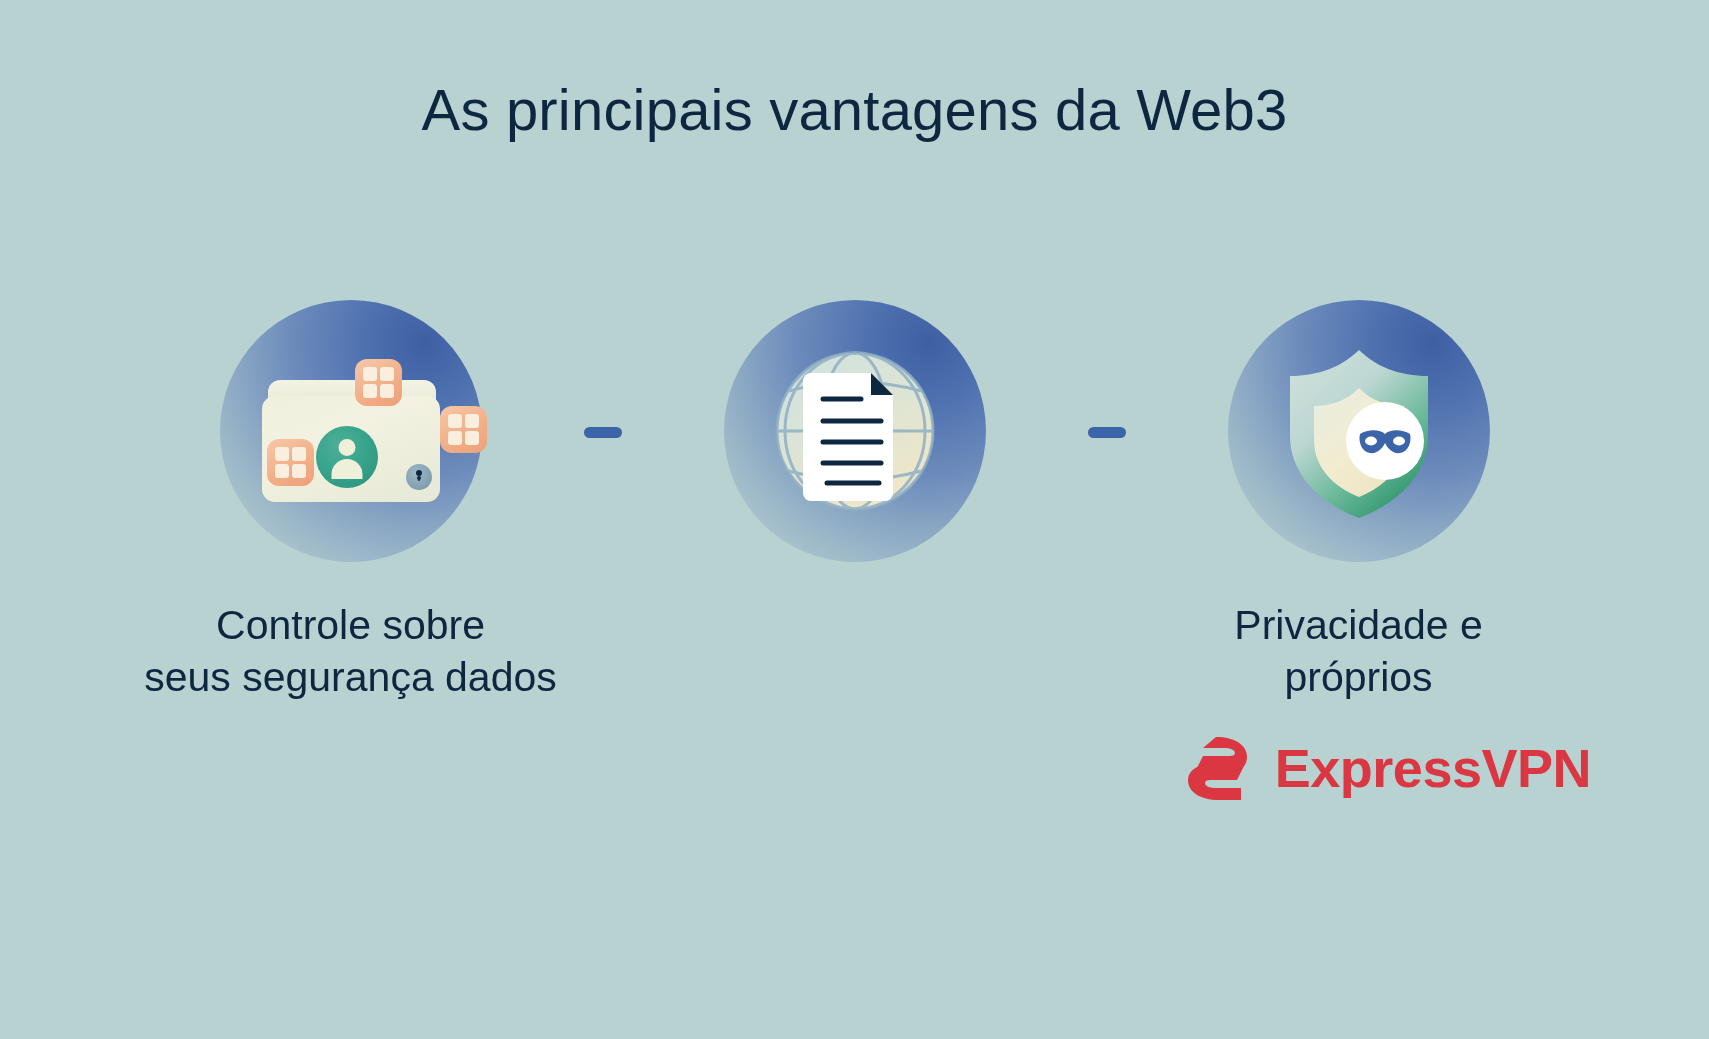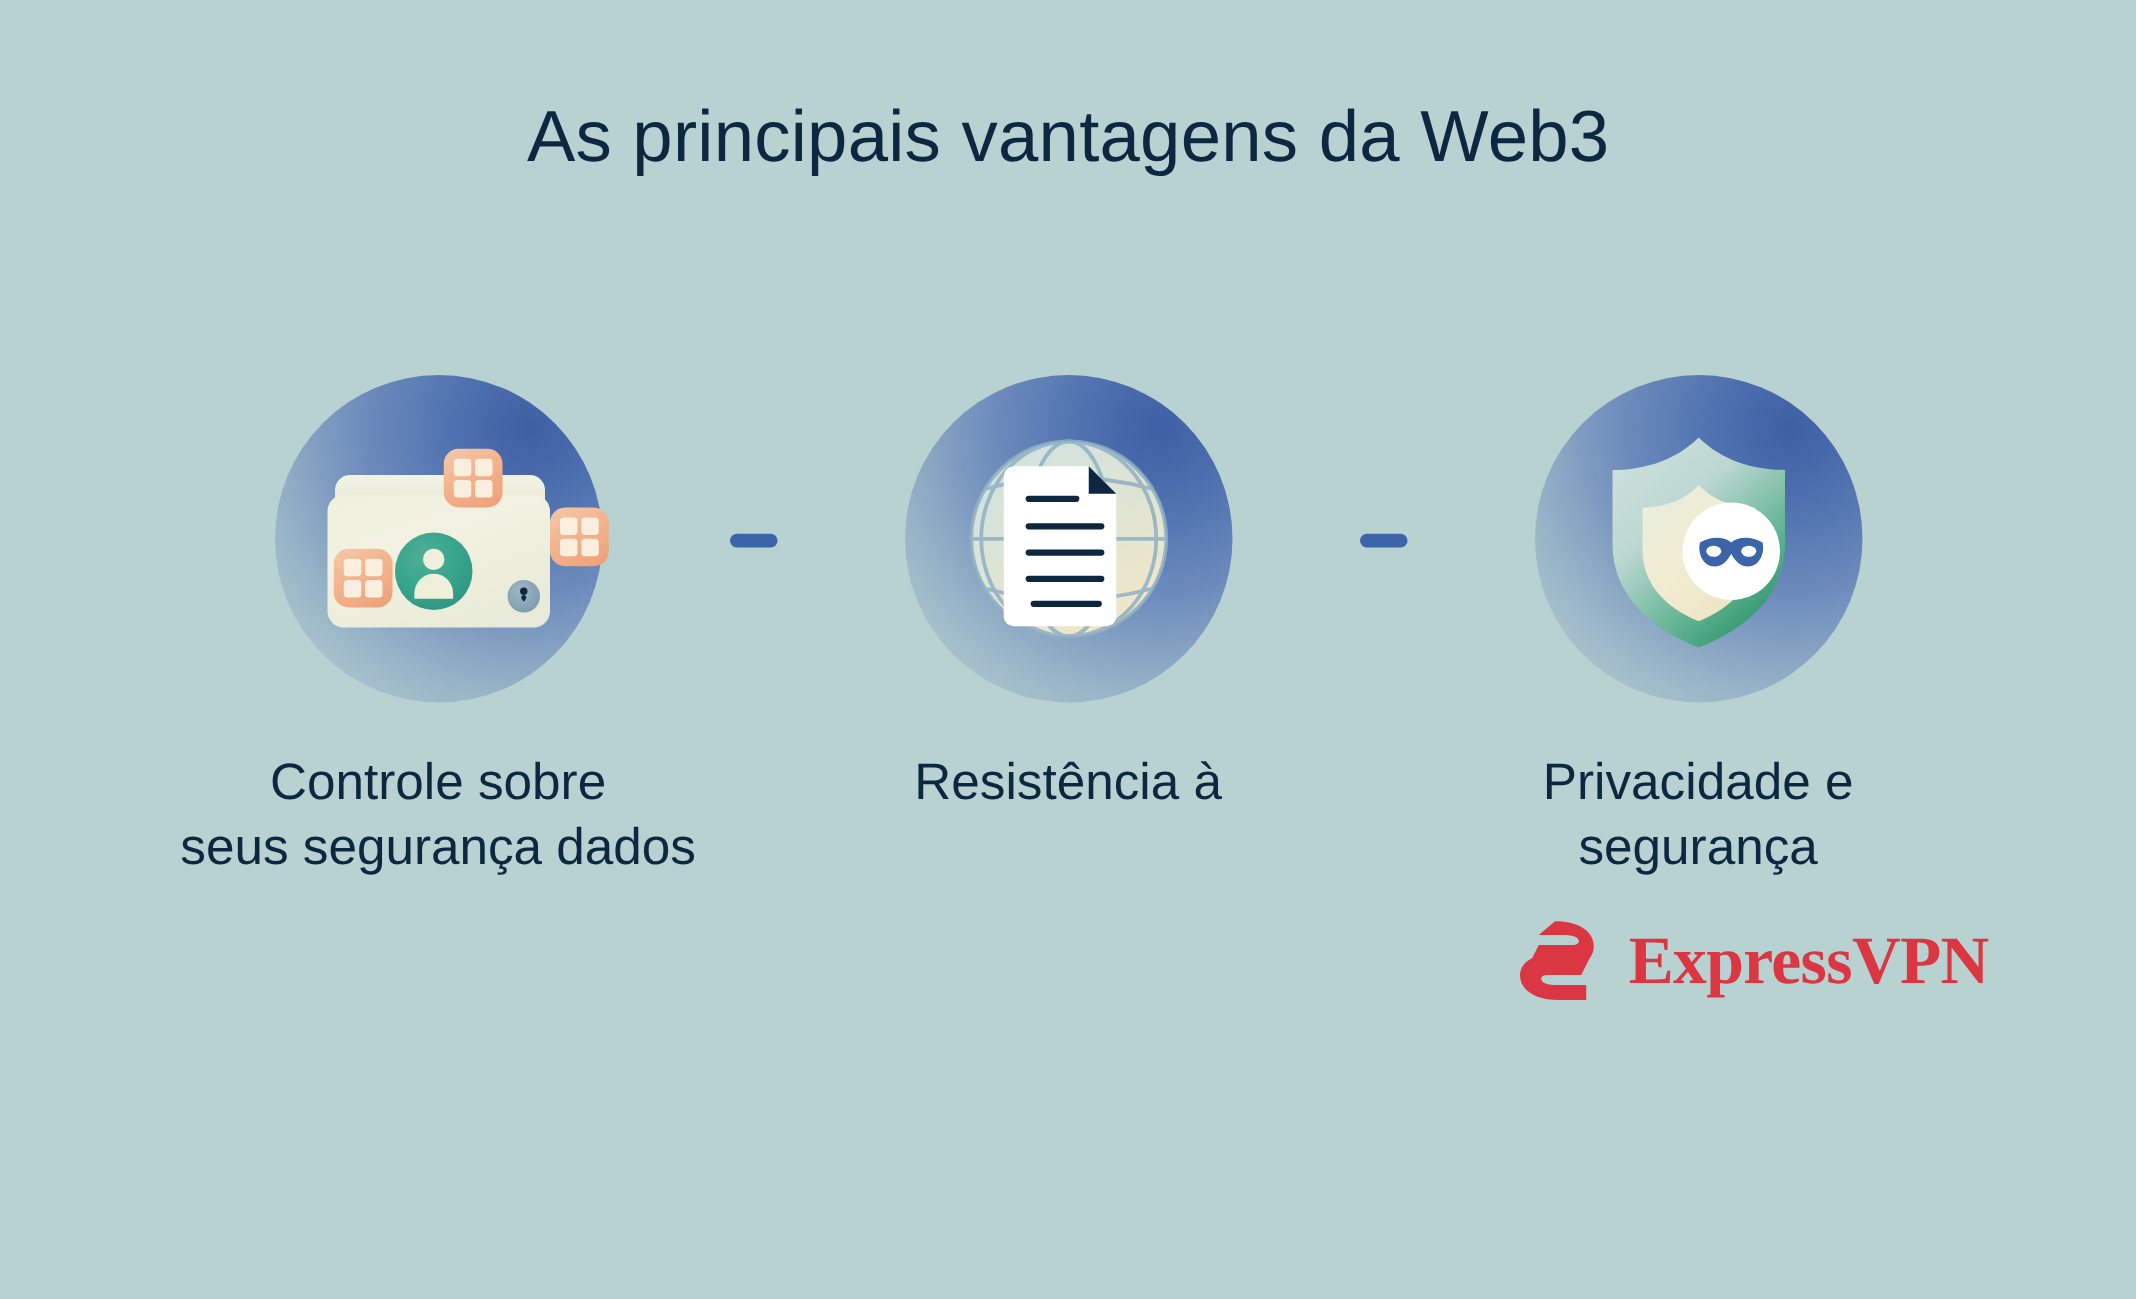--- a/index.html
+++ b/index.html
@@ -213,21 +213,21 @@
     position: absolute;
     right: 118px;
     bottom: 120px;
     display: flex;
     flex-direction: row;
     align-items: center;
     gap: 14px;
   }
   .logo-mark { flex: 0 0 auto; }
   .logo-text {
-    font-family: Liberation Serif, serif;
+    font-family: Liberation Sans, sans-serif;
     font-size: 54px;
     font-weight: 700;
     color: #da3743;
     letter-spacing: -0.5px;
     line-height: 1;
   }
 </style>
 </head>
 <body>
 
@@ -309,21 +309,20 @@
             <line x1="48" y1="48" x2="86" y2="48"></line>
             <line x1="48" y1="70" x2="106" y2="70"></line>
             <line x1="48" y1="91" x2="106" y2="91"></line>
             <line x1="48" y1="112" x2="106" y2="112"></line>
             <line x1="52" y1="132" x2="104" y2="132"></line>
           </g>
         </svg>
       </div>
 
       <div class="label">
-        <div>Resistência à</div>
       </div>
     </div>
 
     <div class="dash"></div>
 
     <div class="card">
       <div class="circle-wrap">
         <div class="circle"></div>
 
         <svg class="shield-holder" viewBox="0 0 190 190">
@@ -348,21 +347,21 @@
           <svg viewBox="0 0 78 78" width="78" height="78">
             <path d="M14 32 C22 27 34 27 39 32 C44 27 56 27 64 32 C66 40 62 50 54 51 C47 52 42 47 39 41 C36 47 31 52 24 51 C16 50 12 40 14 32 Z" fill="#3c64a8"></path>
             <ellipse cx="25" cy="39" rx="6" ry="4.4" fill="#ffffff"></ellipse>
             <ellipse cx="53" cy="39" rx="6" ry="4.4" fill="#ffffff"></ellipse>
           </svg>
         </div>
       </div>
 
       <div class="label">
         <div>Privacidade e</div>
-        <div>segurança</div>
+        <div>próprios</div>
       </div>
     </div>
 
   </div>
 
   <div class="logo">
     <svg class="logo-mark" width="78" height="66" viewBox="0 0 78 66">
       <path d="M33 2 C52 2 64 10 64 22 C64 31 57 37 46 37 L12 37 L20 21 L47 21 C50 21 52 20 52 18 C52 15 48 13 40 13 L20 13 Z" fill="#da3743"></path>
       <path d="M28 29 L62 29 L54 45 L27 45 C24 45 22 46 22 48 C22 51 26 53 34 53 L58 53 L58 65 L36 65 C17 65 5 57 5 45 C5 36 14 29 28 29 Z" fill="#da3743"></path>
     </svg>

